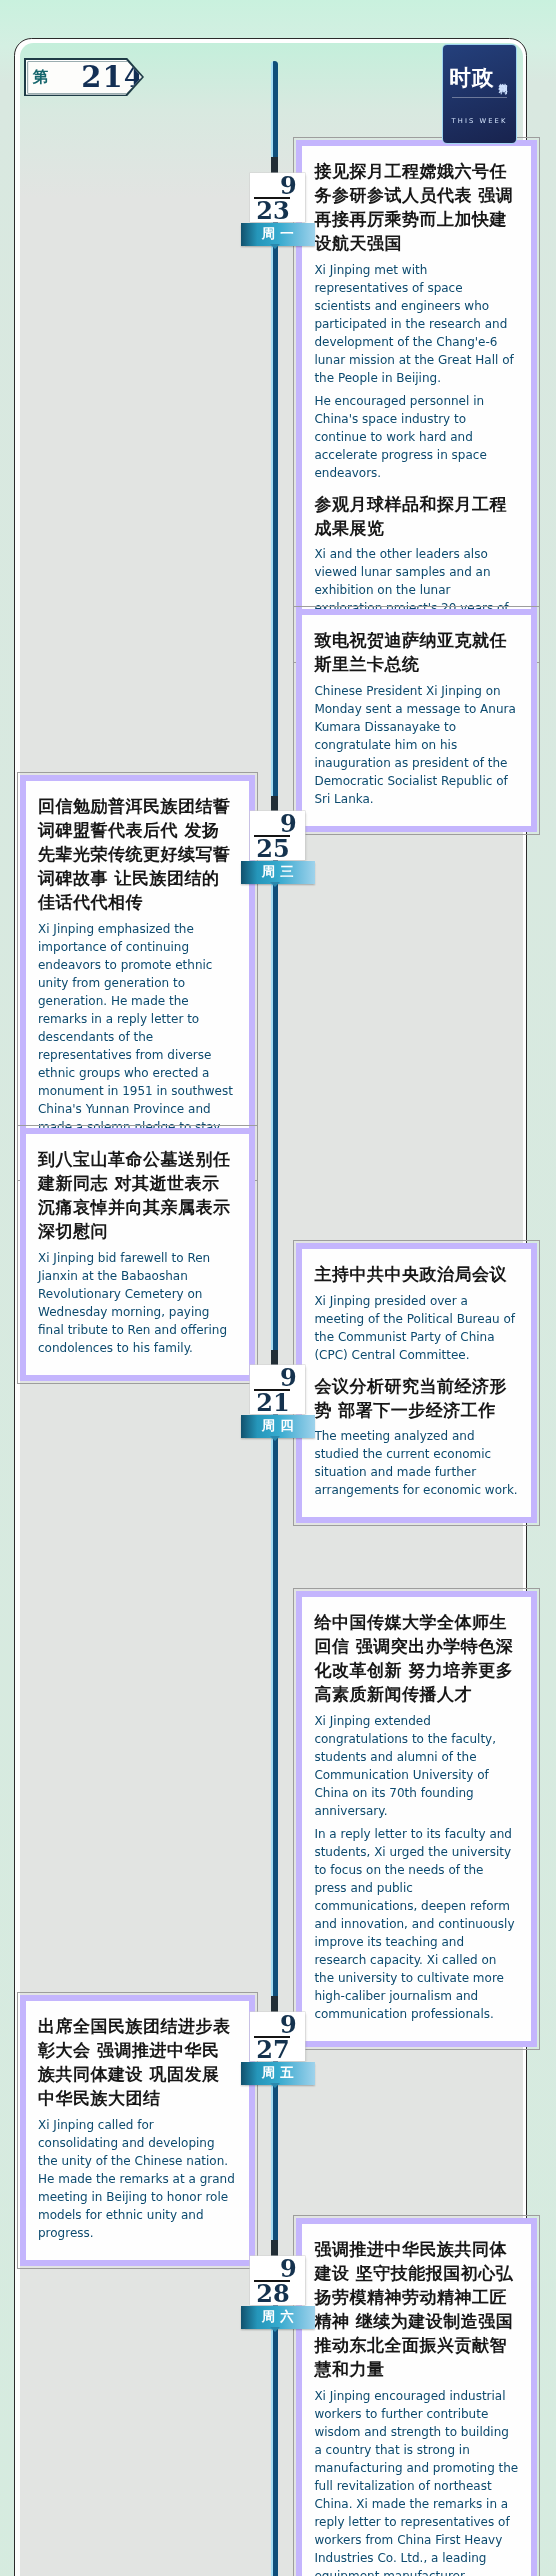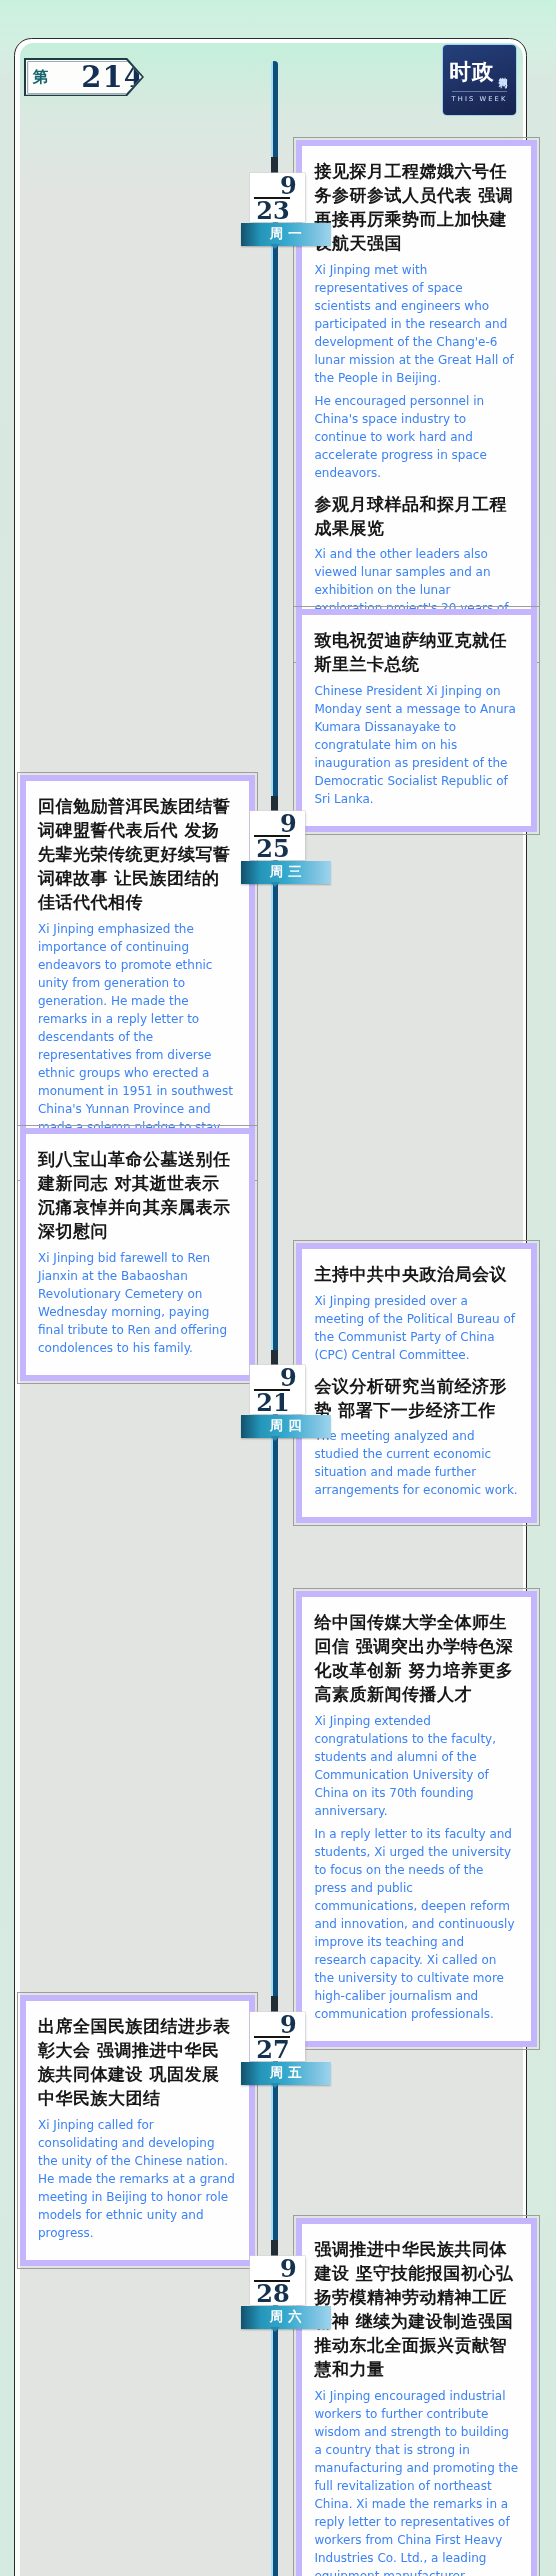--- a/index.html
+++ b/index.html
@@ -22,58 +22,58 @@
     clip-path:polygon(0 0,86% 0,100% 50%,86% 100%,0 100%);
     background:#1e3b46; padding:1.5px; z-index:5; }
   .badge-inner { width:100%; height:100%;
     clip-path:polygon(0 0,85.5% 0,99.5% 50%,85.5% 100%,0 100%);
     background:#fdfdfb; display:flex; align-items:center; justify-content:flex-start;
     padding-left:7.2px; gap:2.1px; box-shadow:inset 0 0 0 1.5px #fff, inset 0 0 0 2.1px #375b60; }
   .badge .zh-small { font:700 15.5px "DejaVu Serif", serif; color:#15656c; }
   .badge .num { font:700 29px "DejaVu Serif", serif; color:#132f54; letter-spacing:1px;margin-left:31px; }
 
   
-  .mast { position:absolute; left:443px; top:45px; width:73px; height:70px;
+  .mast { position:absolute; left:443px; top:45px; width:73px; height:98px;
     background:linear-gradient(160deg,#24407c,#18234e); border-radius:4.1px; z-index:5;
     display:flex; flex-direction:column; align-items:center; justify-content:center;
     box-shadow:0 0 0 1px #9fd4ef; color:#fff; }
   .mast .row { display:flex; align-items:center; gap:3.1px; }
   .mast .big { font:700 21.6px "DejaVu Serif", serif; letter-spacing:1px; }
   .mast .small { font:700 8.8px "DejaVu Serif", serif; color:#cfe2ff; writing-mode:vertical-rl; letter-spacing:1px; }
   .mast .en { margin-top:5.2px; font:400 6.7px "DejaVu Sans", sans-serif; letter-spacing:2.1px; color:#d6e6ff;
-    border-top:0.5px solid rgba(255,255,255,.35); padding-top:3px; }
+    border-top:0.5px solid rgba(255,255,255,.35); padding-top:19px; }
 
   
   .tline { position:absolute; left:271px; top:61px; width:7.2px; height:3079px; z-index:1;
     background:linear-gradient(90deg,#a5def5 0,#a5def5 2.1px,#0f4e7a 2.1px,#0f4e7a 100%); border-radius:3.6px 3.6px 0 0; }
   .cap { position:absolute; left:271px; width:7.2px; height:15.5px; background:#222e36; z-index:2; }
 
   
   .datemark { position:absolute; left:250px; z-index:4; }
   .datecard { position:relative; width:55px; height:49px; background:#fff;
     box-shadow:0 0 0 0.5px #cfcfcf, 1px 1.5px 2.1px rgba(0,0,0,.15); }
   .datecard .month { position:absolute; top:-2.1px; right:8.2px; font:700 24px "DejaVu Serif", serif; color:#14324e; }
   .datecard .fbar { position:absolute; left:4.1px; top:24px; width:36px; height:2.1px; background:#141414; }
   .datecard .day { position:absolute; left:6.2px; bottom:-3.1px; font:700 24px "DejaVu Serif", serif; color:#14324e; }
-  .ribbon { position:relative; left:-9.3px; margin-top:0.5px; width:90px; height:23px;
+  .ribbon { position:relative; left:-9.3px; margin-top:0.5px; width:74px; height:23px;
     background:linear-gradient(90deg,#11516d 0,#2596ba 22%,#34a9cd 50%,#6fbede 78%,#9fd3ec 100%);
     display:flex; align-items:center; justify-content:center;
     box-shadow:0 1.5px 1.5px rgba(0,0,0,.2); }
   .ribbon span { color:#fff; font:700 13.4px "DejaVu Serif", serif; letter-spacing:5.2px; text-indent:5.2px; }
   .ribbon:after { content:""; position:absolute; left:29px; bottom:-8.2px;
     border:5.7px solid transparent; border-top:5.7px solid #2a88ad; }
 
   
   .card { position:absolute; background:#fefefe; border:6px solid #c4b5fd;
     outline:0.5px solid #9d9d9d; outline-offset:2.1px;
     padding:13.4px 12.4px; z-index:3; }
   .card.left  { left:19.6px;  width:235px; }
   .card.right { left:296px; width:241px; }
   .card h2 { font:700 17px/24px "DejaVu Serif", serif; color:#171717; letter-spacing:0.5px; margin-bottom:5.2px; }
-  .card p  { font:400 12px/18px "DejaVu Sans", sans-serif; color:#3b82f6; margin-bottom:5.2px; }
+  .card p  { font:400 12px/18px "DejaVu Sans", sans-serif; color:#0c4a6e; margin-bottom:5.2px; }
   .card p + h2 { margin-top:10px; }
 </style>
 </head>
 <body>
 
 <div class="frame"></div>
 <div class="frame-inner"></div>
 
 <div class="badge">
   <div class="badge-inner">

